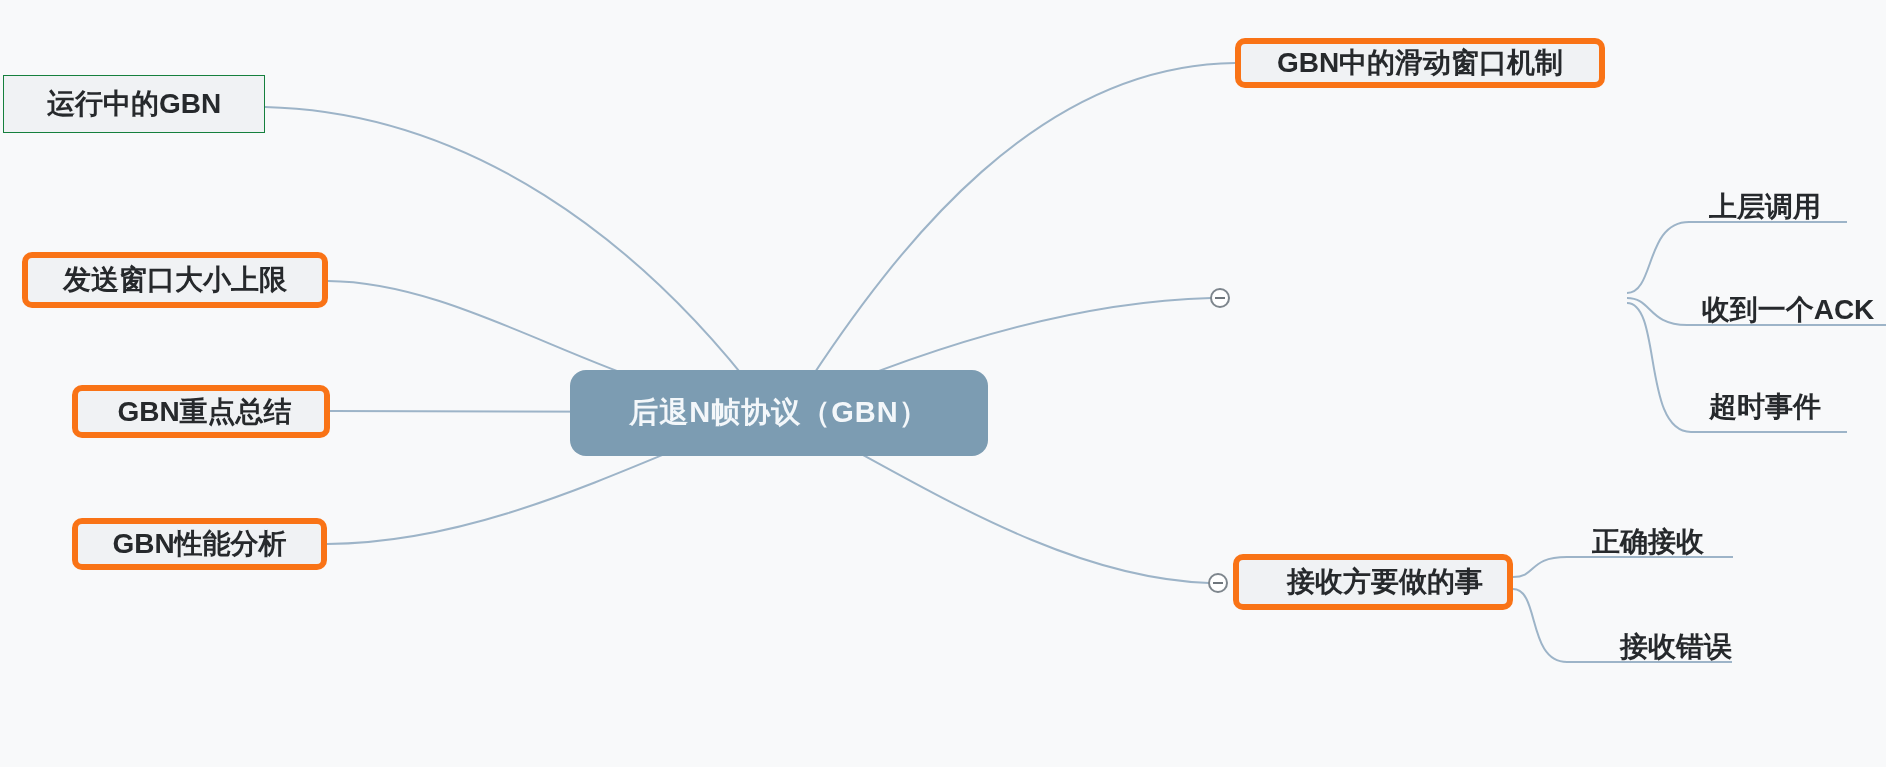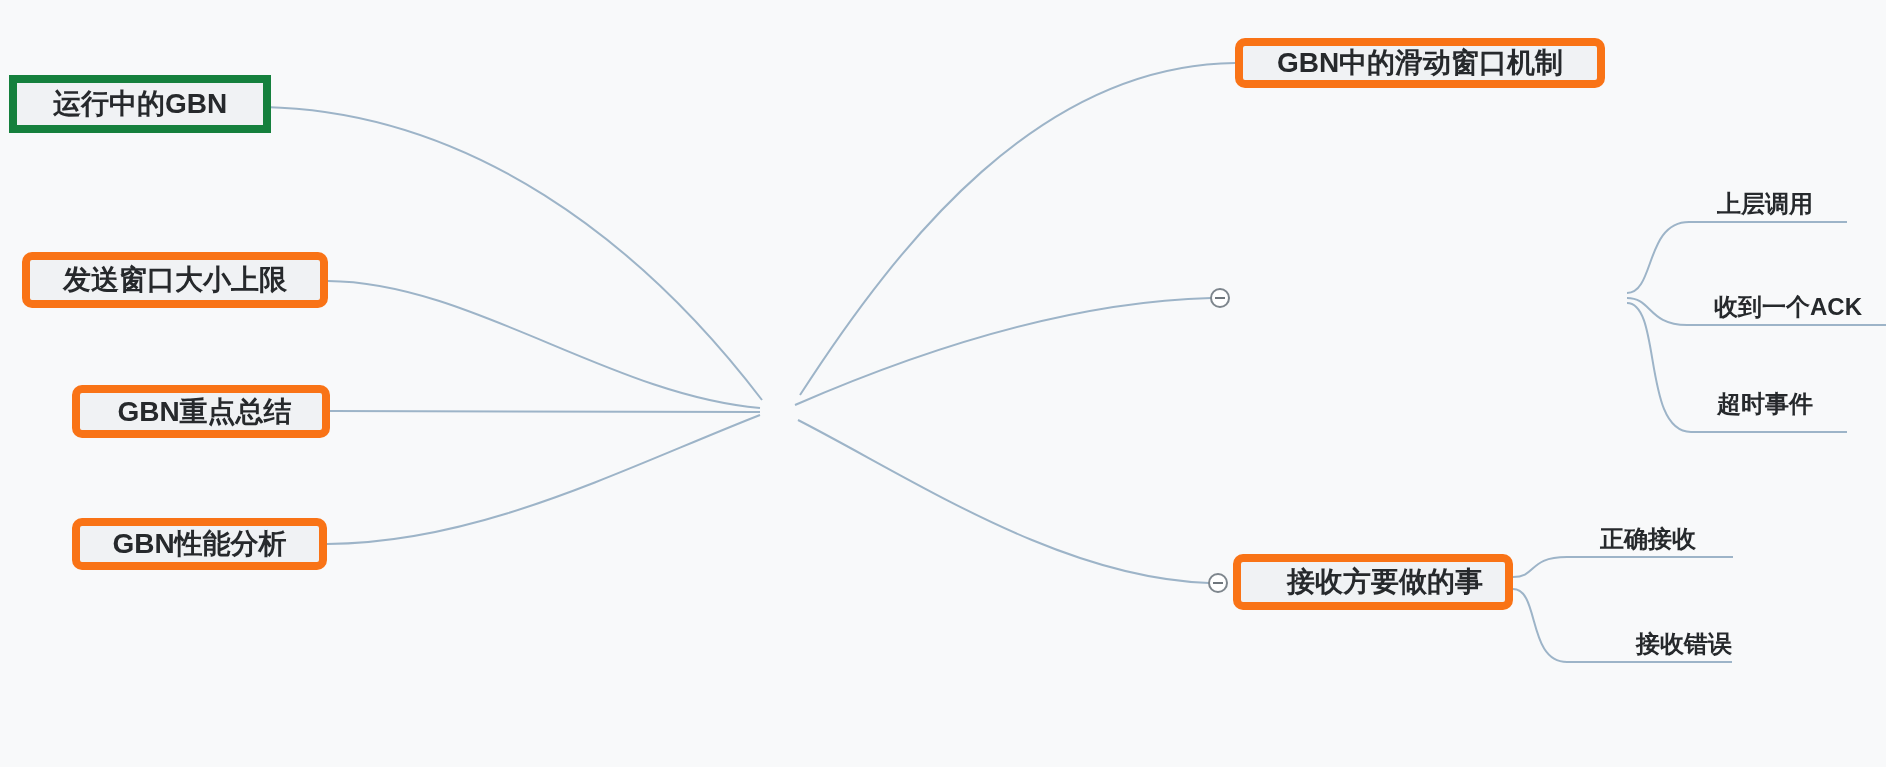--- a/index.html
+++ b/index.html
@@ -5,31 +5,31 @@
   html,body { margin:0; padding:0; background:#f8f9fa; }
   .canvas {
     position:relative; width:1886px; height:767px; overflow:hidden;
     background:#f8f9fa;
     font-family:"Liberation Sans","DejaVu Sans",sans-serif;
   }
   .edges { position:absolute; left:0; top:0; z-index:0; }
   .topic {
     position:absolute; box-sizing:border-box; z-index:2;
     display:flex; align-items:center; justify-content:center;
-    background:#f0f2f4; border:8px solid #f97316; border-radius:10px;
+    background:#f0f2f4; border:6px solid #f97316; border-radius:10px;
     font-size:28px; font-weight:600; color:#26292c; white-space:nowrap;
   }
-  .topic.selected { border:8px solid #15803d; border-radius:0;margin-left:6px; }
+  .topic.selected { border:1px solid #15803d; border-radius:0; }
   .root-topic {
     background:#7c9cb2; border:none; color:#f3f7fa;
     font-size:29px; border-radius:16px; letter-spacing:1px;
   }
   .leaf-label {
     position:absolute; z-index:1; text-align:center; white-space:nowrap;
-    font-size:24px; font-weight:600; color:#26292c;
+    font-size:28px; font-weight:600; color:#26292c;
   }
   .collapse {
     position:absolute; box-sizing:border-box; z-index:3;
     width:20px; height:20px; border-radius:50%;
     background:#ffffff; border:2px solid #7e868d;
     display:flex; align-items:center; justify-content:center;
   }
   .collapse .bar { width:10px; height:2px; background:#6f767c; }
 </style>
 </head>
@@ -47,20 +47,21 @@
       <path d="M 1211 298 C 1060 302, 910 355, 795 405"></path>
       <path d="M 1209 583 C 1060 578, 915 480, 798 420"></path>
       <path d="M 1627 293 C 1655 293, 1645 222, 1689 222 L 1847 222"></path>
       <path d="M 1627 298 C 1652 298, 1648 325, 1687 325 L 1886 325"></path>
       <path d="M 1627 303 C 1662 303, 1642 432, 1691 432 L 1847 432"></path>
       <path d="M 1513 577 C 1537 577, 1528 557, 1567 557 L 1733 557"></path>
       <path d="M 1513 589 C 1540 589, 1527 662, 1567 662 L 1732 662"></path>
     </g>
   </svg>
 
+  <div class="topic root-topic" style="left:570px; top:370px; width:418px; height:86px;">后退N帧协议（GBN）</div>
 
   <div class="topic selected" style="left:3px; top:75px; width:262px; height:58px;">运行中的GBN</div>
 
   <div class="topic" style="left:22px; top:252px; width:306px; height:56px;">发送窗口大小上限</div>
 
   <div class="topic" style="left:72px; top:385px; width:258px; height:53px;padding-left:7px;">GBN重点总结</div>
 
   <div class="topic" style="left:72px; top:518px; width:255px; height:52px;">GBN性能分析</div>
 
   <div class="topic" style="left:1235px; top:38px; width:370px; height:50px;">GBN中的滑动窗口机制</div>

